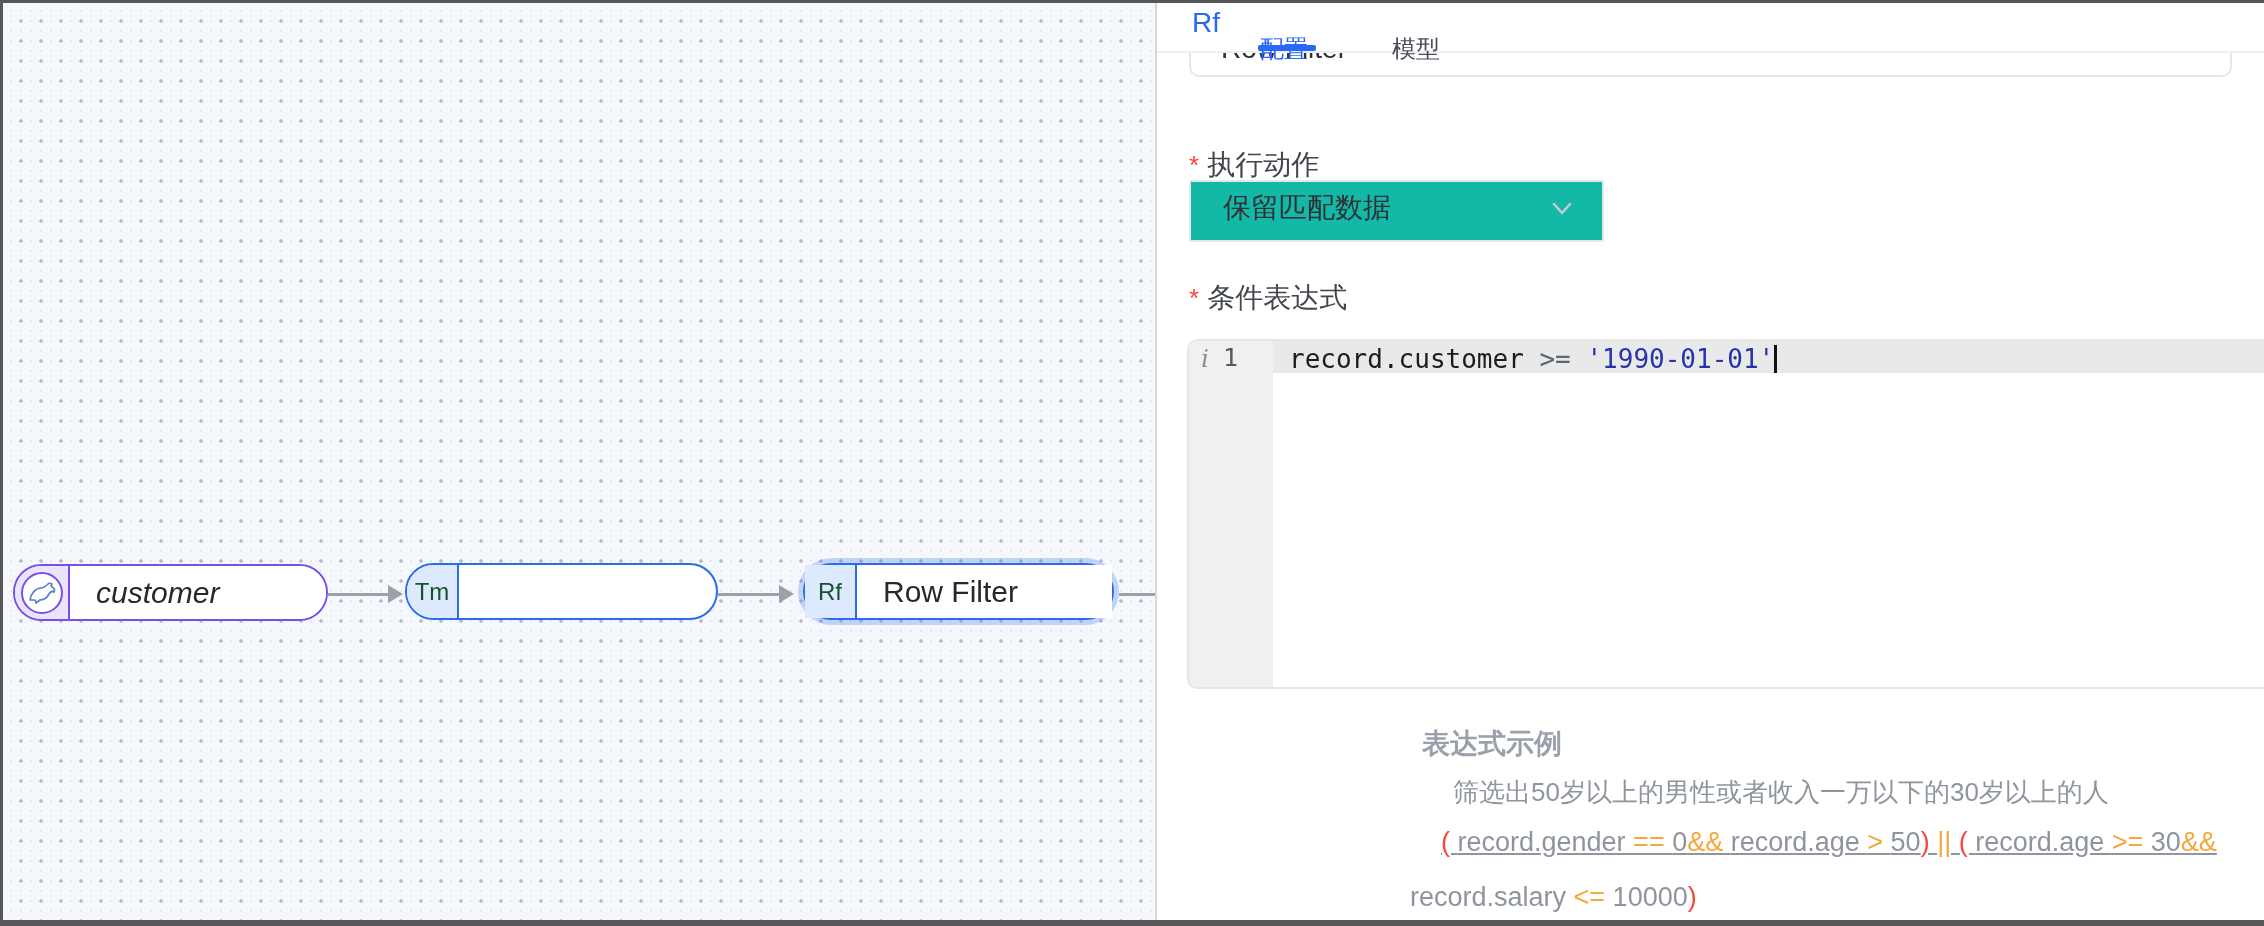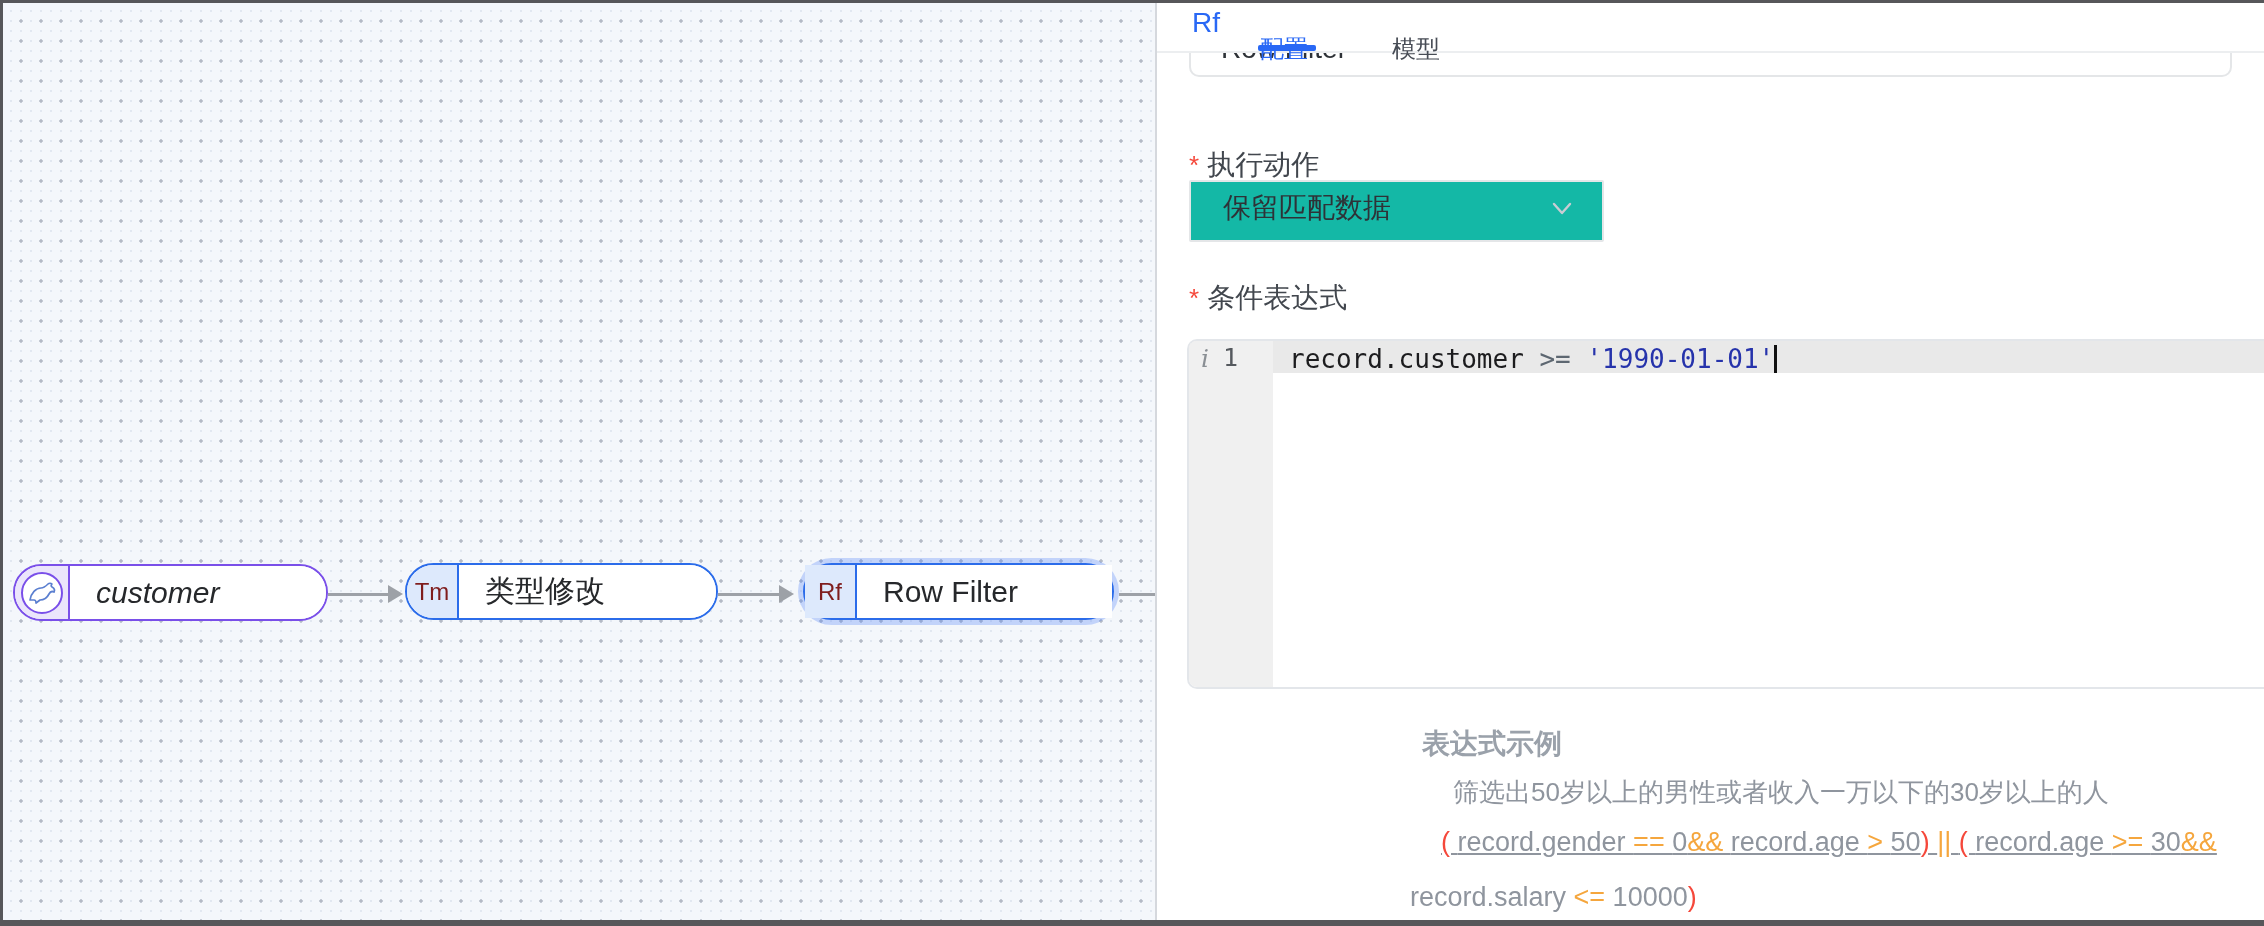--- a/index.html
+++ b/index.html
@@ -20,21 +20,21 @@
   .divider { position:absolute; left:1152px; top:0; width:2px; height:917px; background:#d5d8dd; }
 
   .node { position:absolute; height:57px; background:#fff; display:flex; align-items:stretch;
           border-radius:29px; border:2px solid; overflow:hidden; }
   .node-purple { border-color:#7a4fe9; }
   .node-blue   { border-color:#2b6cea; }
   .node.selected { overflow:visible; box-shadow:0 0 0 5px rgba(80,130,250,.30); }
   .node-badge { display:flex; align-items:center; justify-content:center; flex:0 0 auto; }
   .badge-purple { width:55px; background:#ebe5fb; border-right:2px solid #7a4fe9; }
   .badge-blue   { width:52px; background:#dde9fc; border-right:2px solid #2b6cea;
-                  color:#7f1d1d; font-size:24px; }
+                  color:#14532d; font-size:24px; }
   .node-label { display:flex; align-items:center; padding-left:26px; font-size:30px; color:#26282b;
                 background:#fff; flex:1 1 auto; white-space:nowrap; }
   .icon-circle { width:42px; height:42px; border-radius:50%; border:2px solid #7a4fe9;
                  background:#fff; display:flex; align-items:center; justify-content:center; }
 
   .edge { position:absolute; height:3px; background:#9da1a7; }
   .arrowhead { position:absolute; width:0; height:0;
                border-left:15px solid #9da1a7; border-top:9px solid transparent; border-bottom:9px solid transparent; }
 
   
@@ -106,21 +106,20 @@
         </div>
       </div>
       <div class="node-label">customer</div>
     </div>
 
     <div class="edge" style="left:325px; top:590px; width:62px;"></div>
     <div class="arrowhead" style="left:385px; top:582px;"></div>
 
     <div class="node node-blue" style="left:402px; top:560px; width:313px;">
       <div class="node-badge badge-blue">Tm</div>
-      <div class="node-label">类型修改</div>
     </div>
 
     <div class="edge" style="left:715px; top:590px; width:63px;"></div>
     <div class="arrowhead" style="left:776px; top:582px;"></div>
 
     <div class="node node-blue selected" style="left:800px; top:560px; width:311px;">
       <div class="node-badge badge-blue">Rf</div>
       <div class="node-label">Row Filter</div>
     </div>
 

